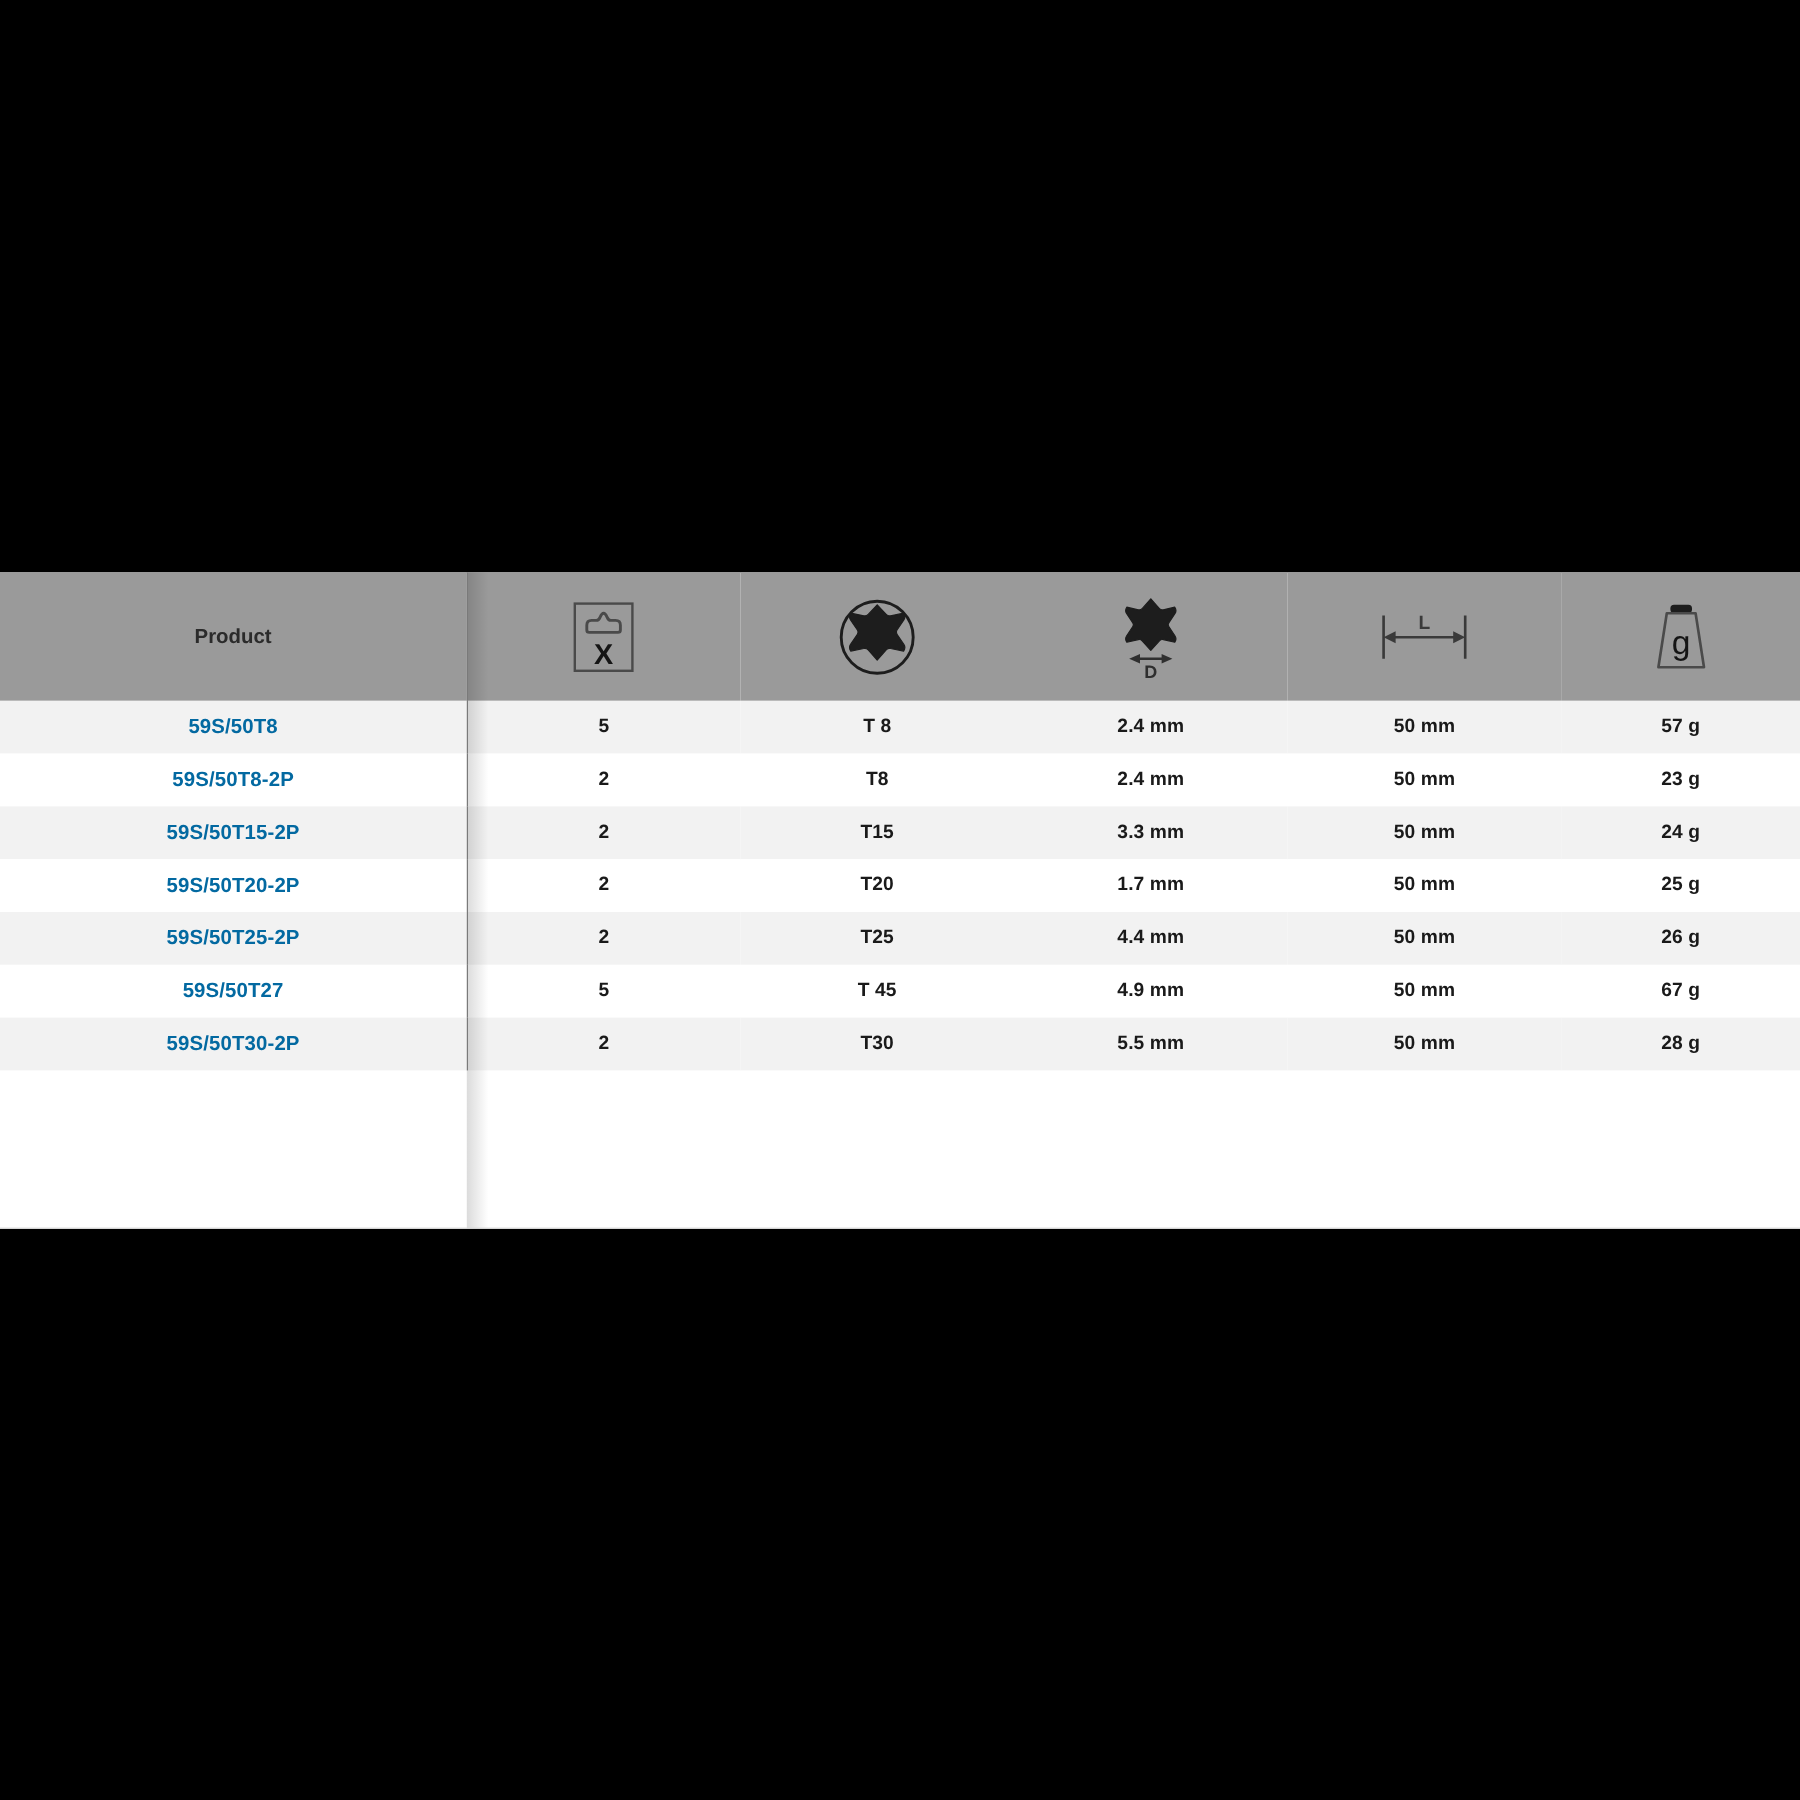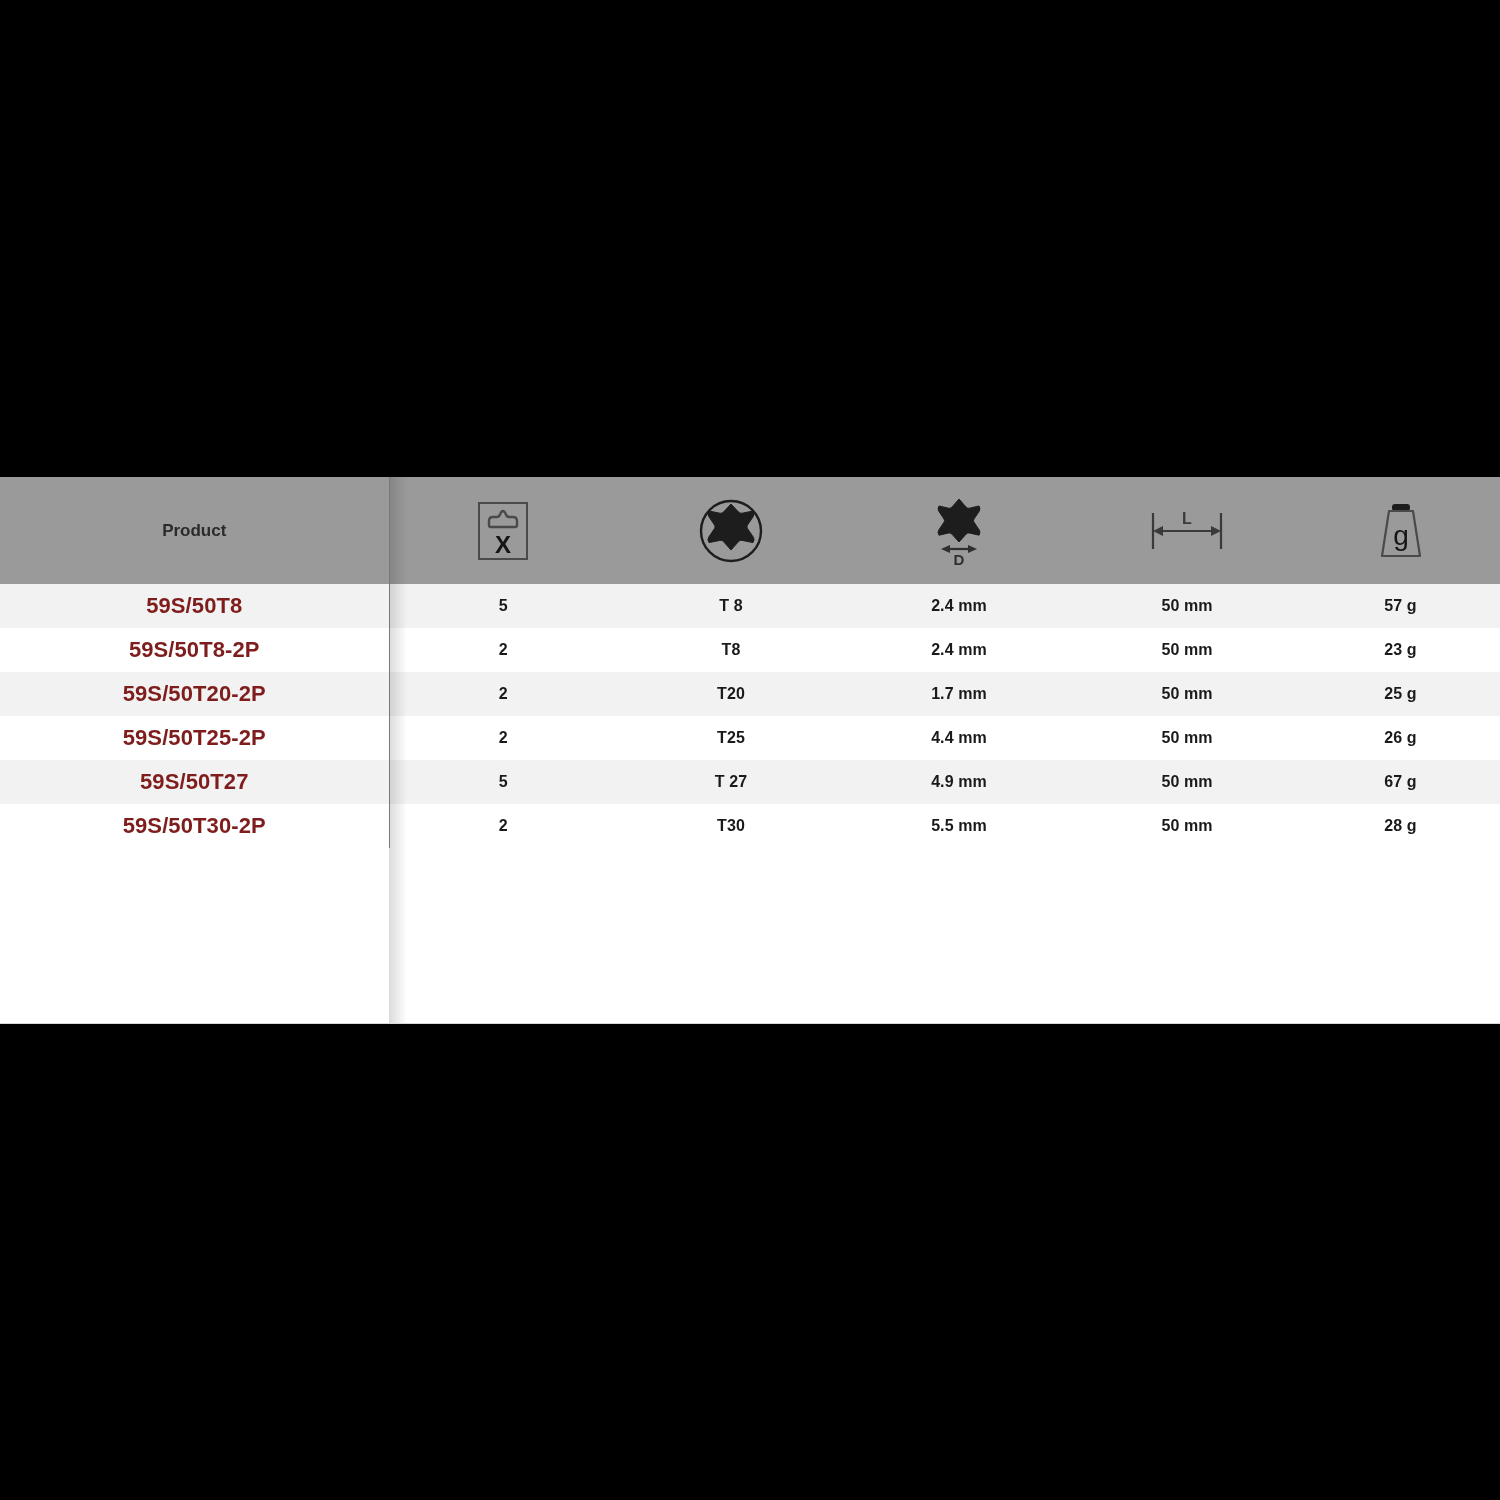--- a/index.html
+++ b/index.html
@@ -89,22 +89,22 @@
     text-align: center;
     vertical-align: middle;
     font-size: 16px;
     font-weight: bold;
     color: #1a1a1a;
     padding: 0;
     letter-spacing: 0.1px;
   }
 
   tbody td.col-product {
-    color: #7f1d1d;
-    font-size: 22px;
+    color: #0369a1;
+    font-size: 17px;
     font-weight: bold;
   }
 
   
   #table-bottom-rule {
     position: absolute;
     left: 0;
     top: 546px;
     width: 1500px;
     height: 1px;
@@ -214,39 +214,47 @@
         </tr>
         <tr>
           <td class="col-product">59S/50T8-2P</td>
           <td class="col-qty">2</td>
           <td class="col-size">T8</td>
           <td class="col-dia">2.4 mm</td>
           <td class="col-len">50 mm</td>
           <td class="col-wt">23 g</td>
         </tr>
         <tr>
+          <td class="col-product">59S/50T15-2P</td>
+          <td class="col-qty">2</td>
+          <td class="col-size">T15</td>
+          <td class="col-dia">3.3 mm</td>
+          <td class="col-len">50 mm</td>
+          <td class="col-wt">24 g</td>
+        </tr>
+        <tr>
           <td class="col-product">59S/50T20-2P</td>
           <td class="col-qty">2</td>
           <td class="col-size">T20</td>
           <td class="col-dia">1.7 mm</td>
           <td class="col-len">50 mm</td>
           <td class="col-wt">25 g</td>
         </tr>
         <tr>
           <td class="col-product">59S/50T25-2P</td>
           <td class="col-qty">2</td>
           <td class="col-size">T25</td>
           <td class="col-dia">4.4 mm</td>
           <td class="col-len">50 mm</td>
           <td class="col-wt">26 g</td>
         </tr>
         <tr>
           <td class="col-product">59S/50T27</td>
           <td class="col-qty">5</td>
-          <td class="col-size">T 27</td>
+          <td class="col-size">T 45</td>
           <td class="col-dia">4.9 mm</td>
           <td class="col-len">50 mm</td>
           <td class="col-wt">67 g</td>
         </tr>
         <tr>
           <td class="col-product">59S/50T30-2P</td>
           <td class="col-qty">2</td>
           <td class="col-size">T30</td>
           <td class="col-dia">5.5 mm</td>
           <td class="col-len">50 mm</td>

